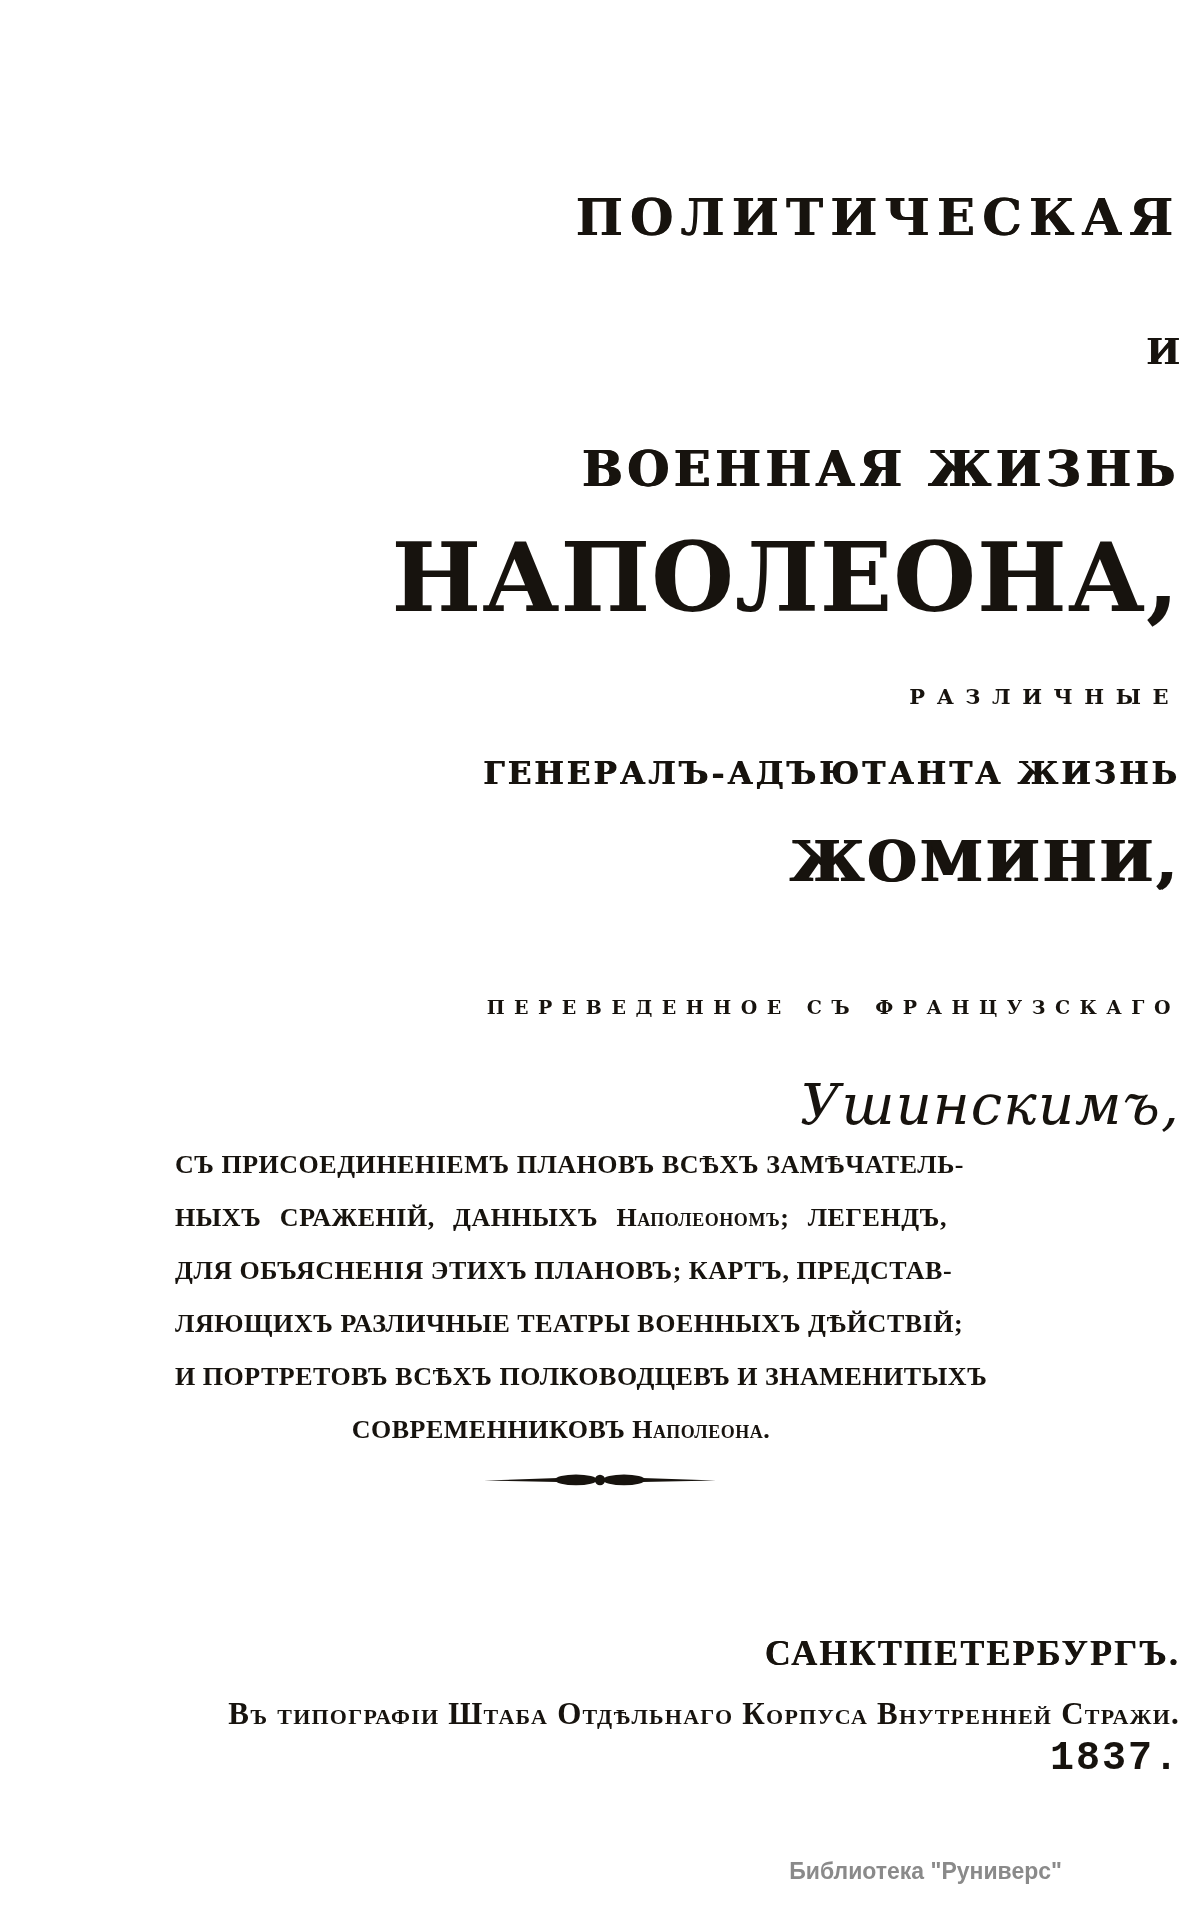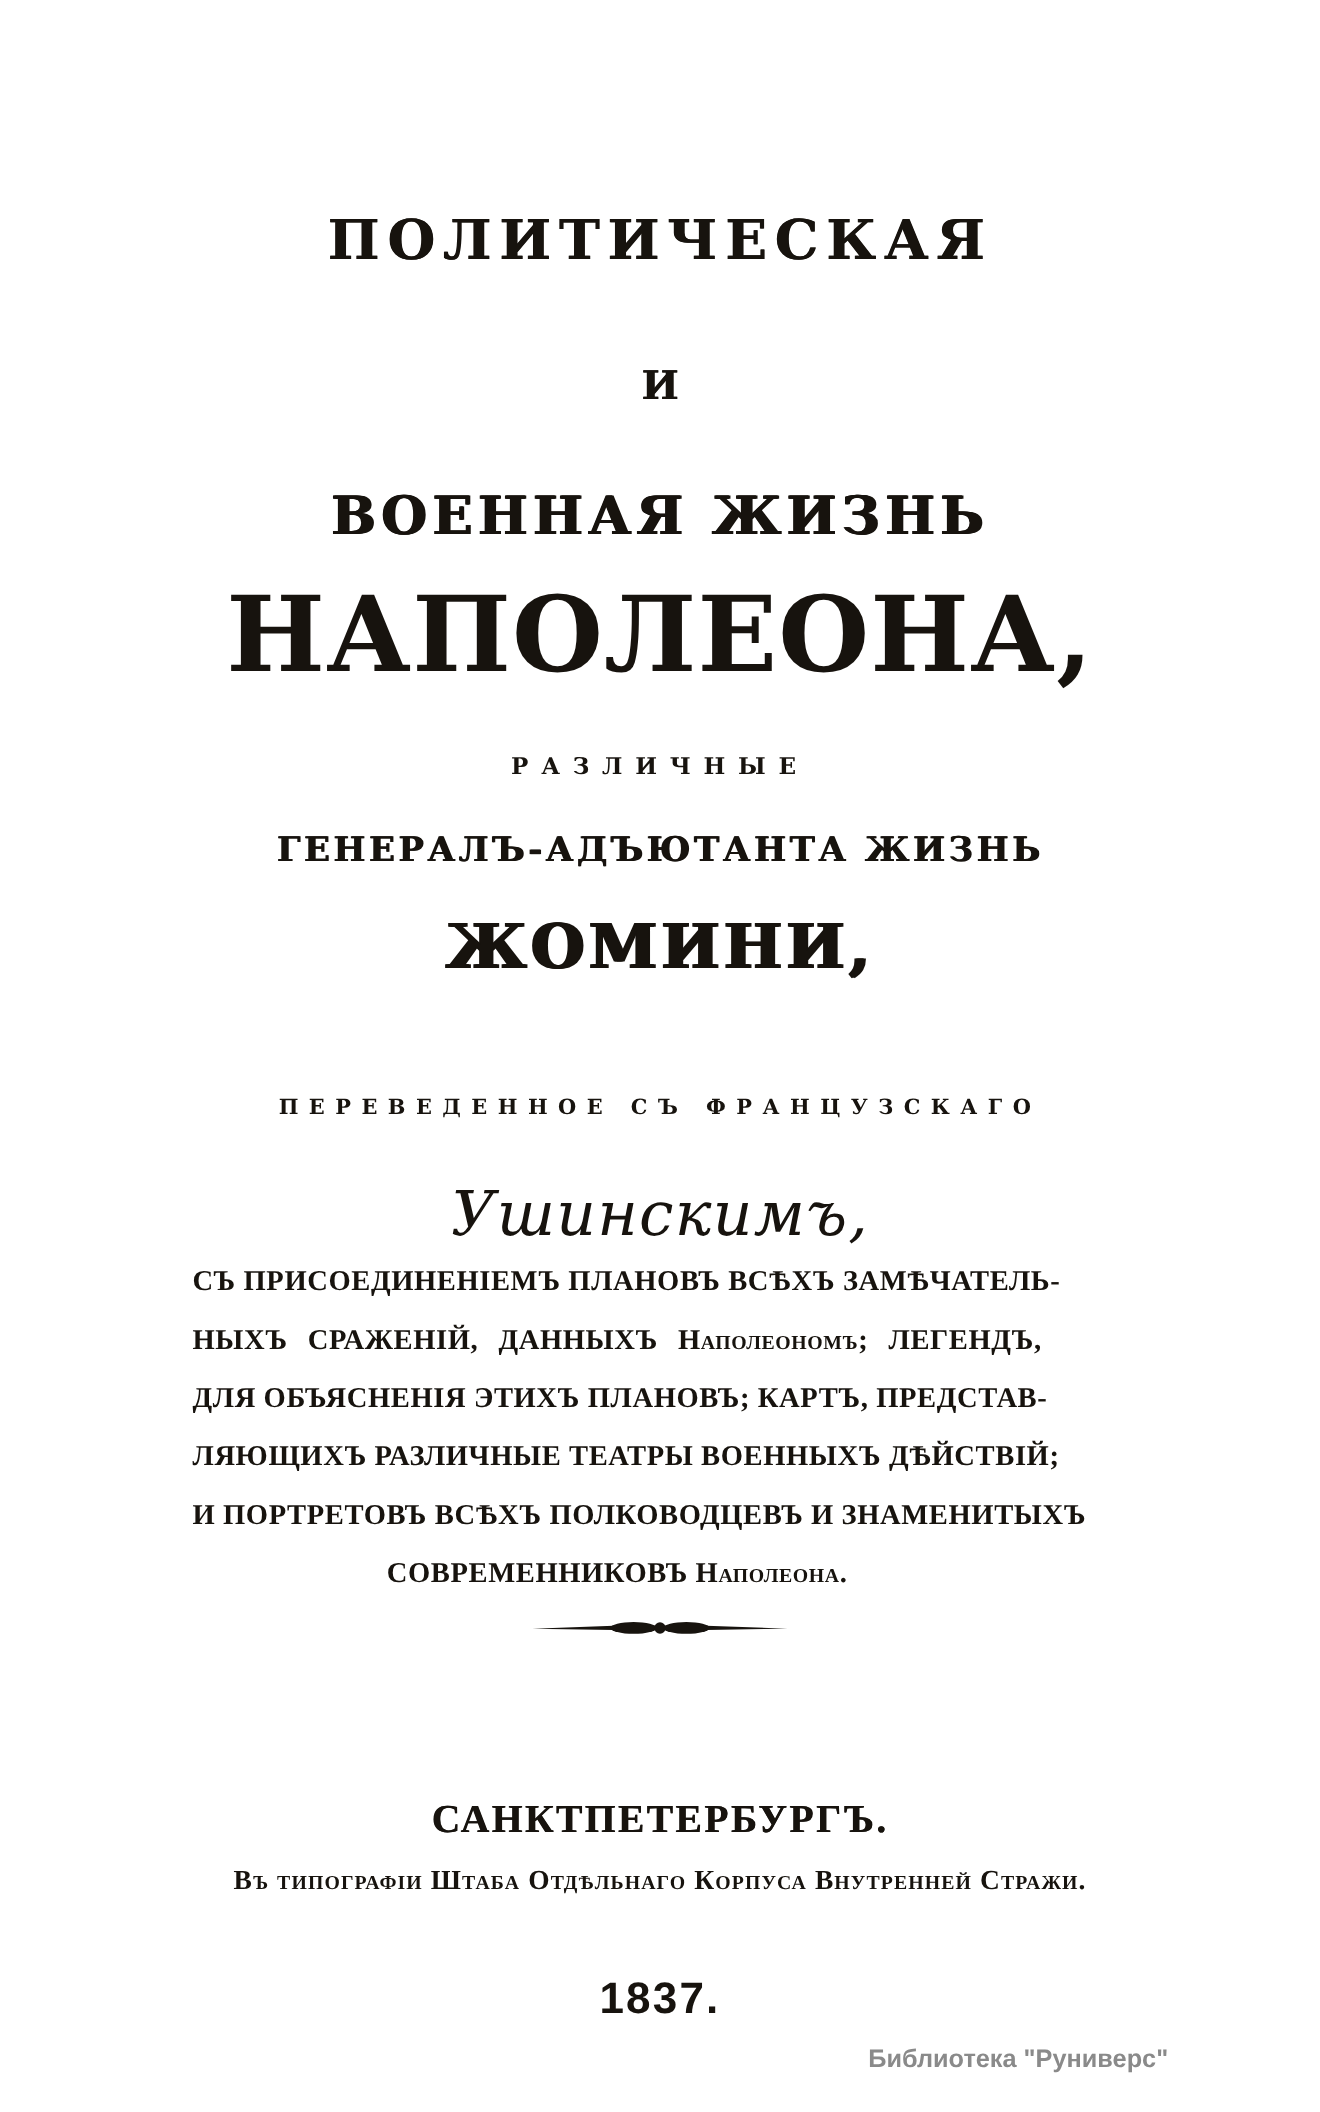--- a/index.html
+++ b/index.html
@@ -5,21 +5,21 @@
   html,body{margin:0;padding:0;background:#e8e8e8;}
   .page{
     position:relative;
     width:1200px;height:1920px;
     margin:0 auto;
     background:#ffffff;
     overflow:hidden;
     font-family:"DejaVu Serif", serif;
     color:#17130e;
   }
-  .l{position:absolute;left:20px;width:1160px;text-align:center;white-space:nowrap;}
+  .l{position:absolute;left:20px;width:1160px;text-align:right;white-space:nowrap;}
 
   .title-political{top:188px;font-size:50px;font-weight:bold;letter-spacing:0.14em;
     text-shadow:0.5px 0 currentColor;}
   .title-and{top:330px;font-size:36px;font-weight:bold;text-shadow:0.5px 0 currentColor;}
   .title-military{top:400px;font-size:48px;font-weight:bold;letter-spacing:0.10em;
     text-shadow:1px 0 currentColor,-0.5px 0 currentColor;margin-top:41px;}
   .title-napoleon{top:522px;font-size:95px;font-weight:bold;letter-spacing:0.01em;}
 
   .sochinenie{top:684px;font-size:21px;font-weight:bold;letter-spacing:0.55em;}
   .author-rank{top:755px;font-size:31px;font-weight:bold;letter-spacing:0.10em;
@@ -38,24 +38,24 @@
   .pline{height:53px;text-align:justify;text-align-last:justify;white-space:nowrap;}
   .pline.center{text-align:center;text-align-last:center;}
 
   .ornament-wrap{position:absolute;left:20px;top:1472px;width:1160px;text-align:center;}
   .ornament-wrap svg{display:inline-block;}
 
   .part{top:1536px;font-size:30px;font-weight:bold;letter-spacing:0.16em;
     font-family:"Liberation Serif", serif;}
   .city{top:1632px;font-size:36px;font-weight:bold;letter-spacing:0.06em;
     font-family:"Liberation Serif", serif;text-shadow:0.4px 0 currentColor;}
-  .imprint{top:1696px;font-size:25px;font-weight:bold;letter-spacing:0.04em;
+  .imprint{top:1696px;font-size:31px;font-weight:bold;letter-spacing:0.04em;
     font-family:"Liberation Serif", serif;font-variant:small-caps;}
-  .year{top:1795px;font-size:40px;font-weight:bold;letter-spacing:0.05em;
-    font-family:Liberation Sans, sans-serif;}
+  .year{top:1736px;font-size:40px;font-weight:bold;letter-spacing:0.05em;
+    font-family:Liberation Mono, monospace;}
 
   .watermark{position:absolute;left:760px;top:1858px;width:302px;
     text-align:right;font-family:"Liberation Sans", sans-serif;
     font-size:23px;font-weight:bold;white-space:nowrap;}
 </style>
 </head>
 <body>
 
 <div class="page">
 

